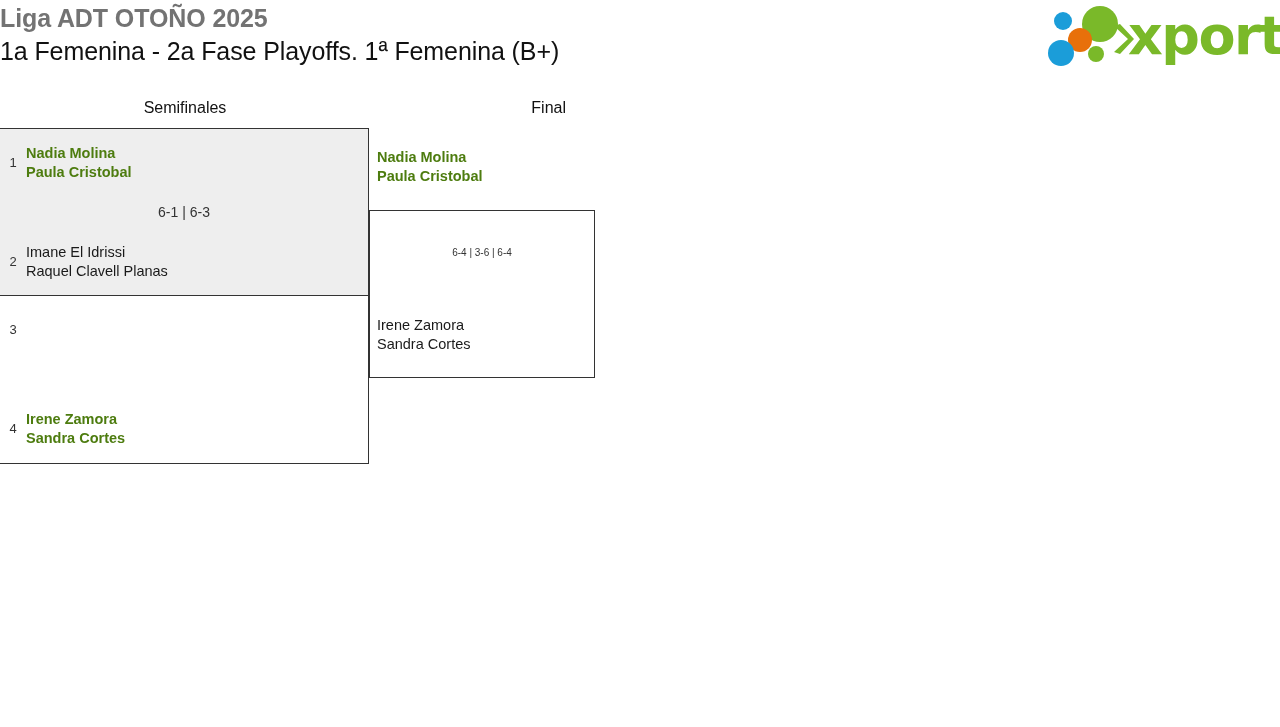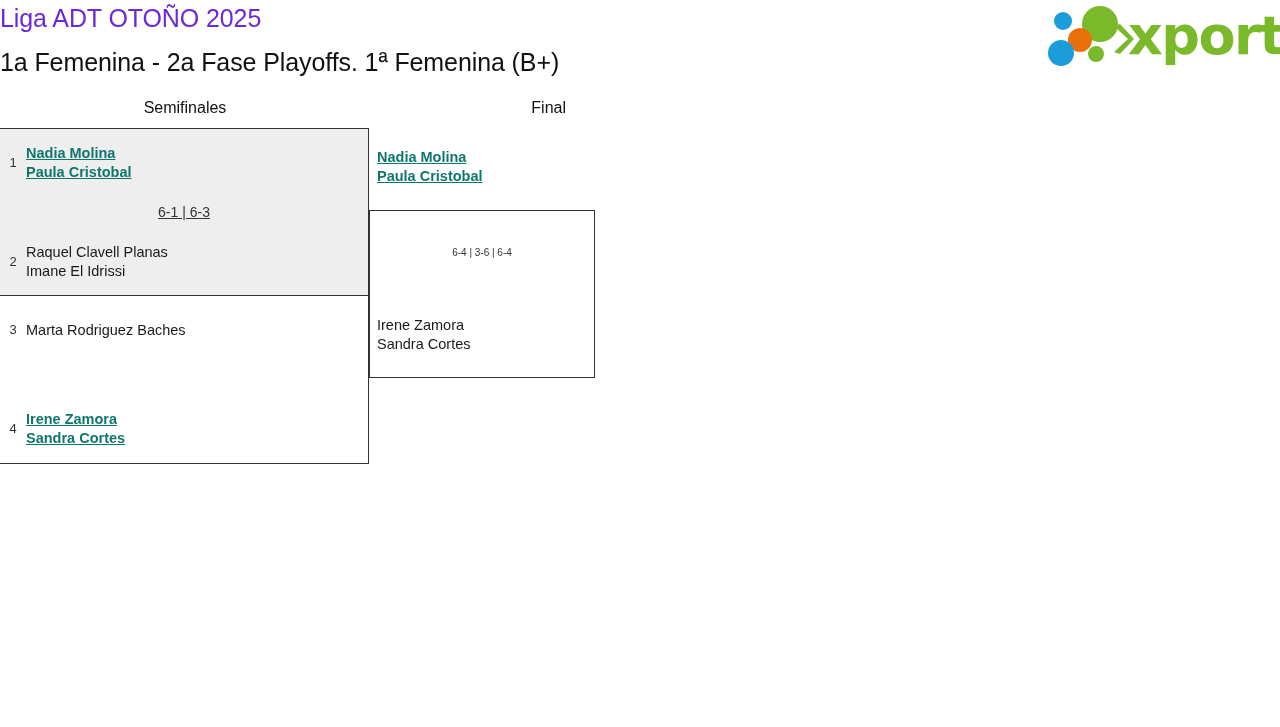--- a/index.html
+++ b/index.html
@@ -27,33 +27,32 @@
   }
   #title-block {
     position: absolute;
     left: 0;
     top: 2px;
     width: 900px;
   }
   .title-line1 {
     font-size: 25px;
     line-height: 33px;
-    font-weight: 400;
-    color: #6d28d9;
+    font-weight: 700;
+    color: #737373;
     white-space: nowrap;
     letter-spacing: -0.1px;
   }
   .title-line2 {
     font-size: 25px;
     line-height: 33px;
     font-weight: 400;
     color: #111111;
     white-space: nowrap;
     letter-spacing: -0.1px;
-    margin-top: 11px;
   }
 
   
   #logo {
     position: absolute;
     left: 1046px;
     top: 4px;
     width: 230px;
     height: 68px;
   }
@@ -167,35 +166,33 @@
     padding-left: 0px;
   }
   .player {
     font-size: 14.5px;
     line-height: 19px;
     color: #1a1a1a;
     white-space: nowrap;
   }
   .winner .player {
     font-weight: 700;
-    color: #0f766e;
-    text-decoration: underline;
+    color: #4d7c0f;
   }
 
   .score {
     position: absolute;
     left: 0;
     top: 73px;
     width: 368px;
     text-align: center;
     font-size: 14px;
     line-height: 20px;
     color: #333333;
     white-space: nowrap;
-    text-decoration: underline;
   }
 
   
   #final-box {
     position: absolute;
     left: 369px;
     top: 210px;
     width: 226px;
     height: 168px;
     box-sizing: border-box;
@@ -264,31 +261,30 @@
         <div class="seed">1</div>
         <div class="players">
           <div class="player">Nadia Molina</div>
           <div class="player">Paula Cristobal</div>
         </div>
       </div>
       <div class="score">6-1 | 6-3</div>
       <div class="team team-bottom">
         <div class="seed">2</div>
         <div class="players">
+          <div class="player">Imane El Idrissi</div>
           <div class="player">Raquel Clavell Planas</div>
-          <div class="player">Imane El Idrissi</div>
         </div>
       </div>
     </div>
 
     <div class="match" id="match-sf2">
       <div class="team team-top">
         <div class="seed">3</div>
         <div class="players">
-          <div class="player">Marta Rodriguez Baches</div>
         </div>
       </div>
       <div class="team team-bottom winner">
         <div class="seed">4</div>
         <div class="players">
           <div class="player">Irene Zamora</div>
           <div class="player">Sandra Cortes</div>
         </div>
       </div>
     </div>

